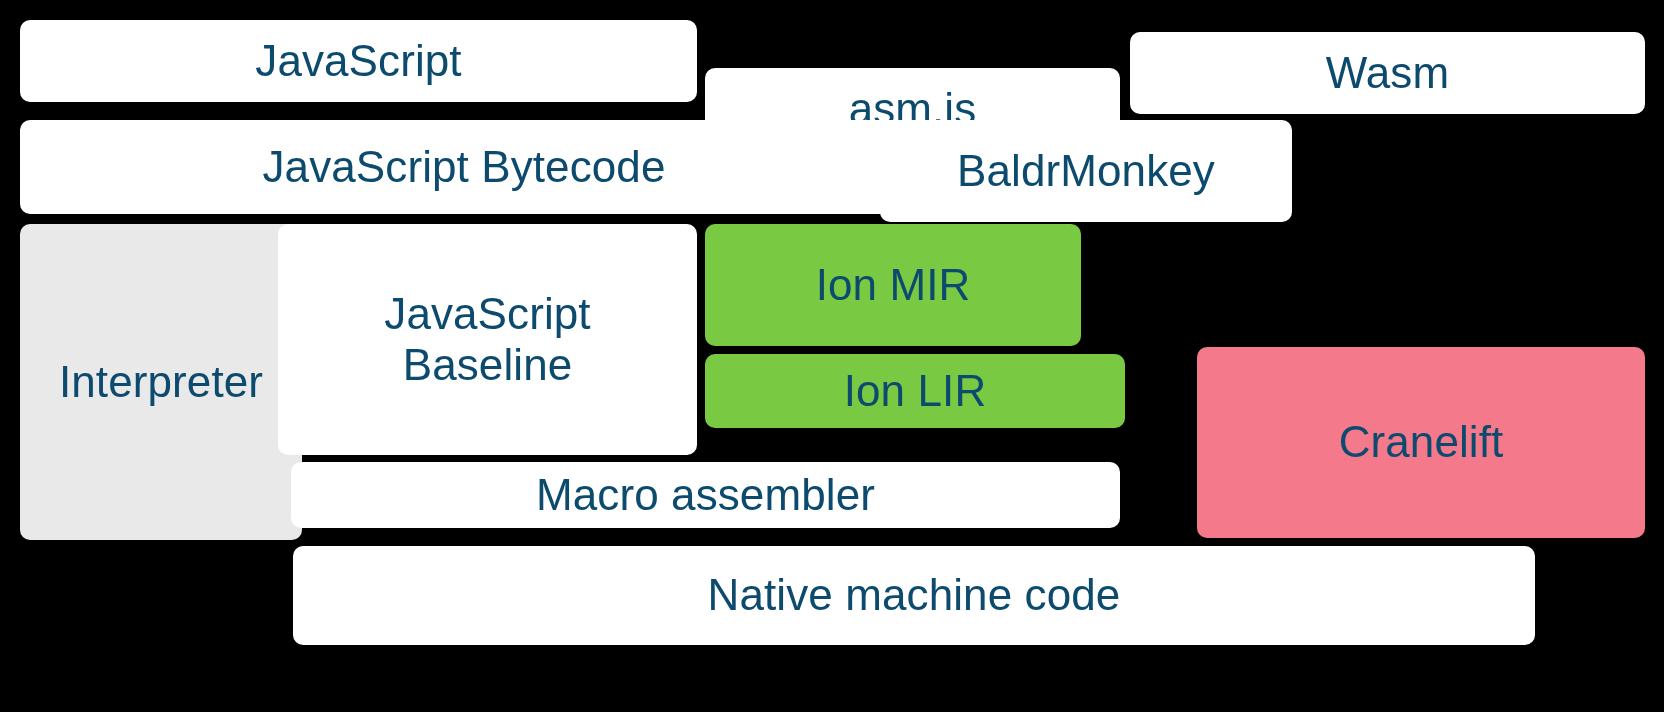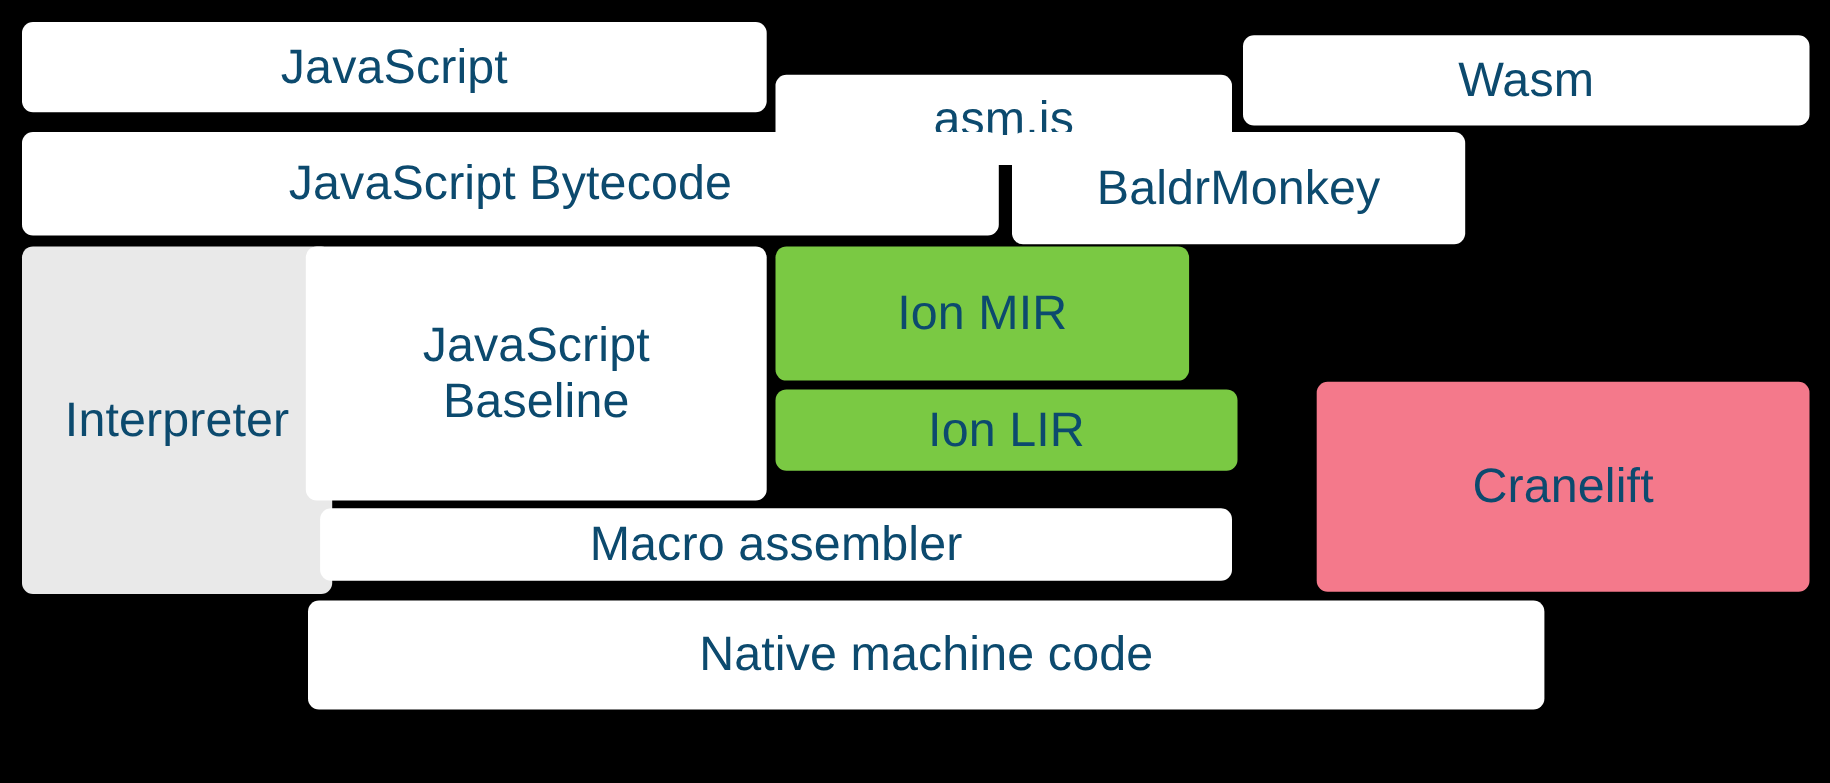--- a/index.html
+++ b/index.html
@@ -46,30 +46,30 @@
 <div id="stack">
 
   <div class="node fill-white" style="left:20px; top:20px; width:677px; height:82px;">JavaScript</div>
 
   <div class="node fill-white" style="left:705px; top:20px; width:415px; height:82px;margin-top:48px;">asm.js</div>
 
   <div class="node fill-white" style="left:1130px; top:32px; width:515px; height:82px;">Wasm</div>
 
   <div class="node fill-white" style="left:20px; top:120px; width:888px; height:94px;">JavaScript Bytecode</div>
 
-  <div class="node fill-white" style="left:920px; top:120px; width:412px; height:102px;">BaldrMonkey</div>
+  <div class="node fill-white" style="left:880px; top:120px; width:412px; height:102px;">BaldrMonkey</div>
 
   <div class="node fill-gray" style="left:20px; top:224px; width:282px; height:316px;">Interpreter</div>
 
   <div class="node fill-white" style="left:278px; top:224px; width:419px; height:231px;">JavaScript
 Baseline</div>
 
   <div class="node fill-green" style="left:705px; top:224px; width:376px; height:122px;">Ion MIR</div>
 
   <div class="node fill-green" style="left:705px; top:354px; width:420px; height:74px;text-align:center;">Ion LIR</div>
 
   <div class="node fill-pink" style="left:1197px; top:347px; width:448px; height:191px;">Cranelift</div>
 
   <div class="node fill-white" style="left:291px; top:462px; width:829px; height:66px;">Macro assembler</div>
 
-  <div class="node fill-white" style="left:280px; top:546px; width:1124px; height:99px;">Native machine code</div>
+  <div class="node fill-white" style="left:293px; top:546px; width:1242px; height:99px;">Native machine code</div>
 
 </div>
 
 </body></html>

